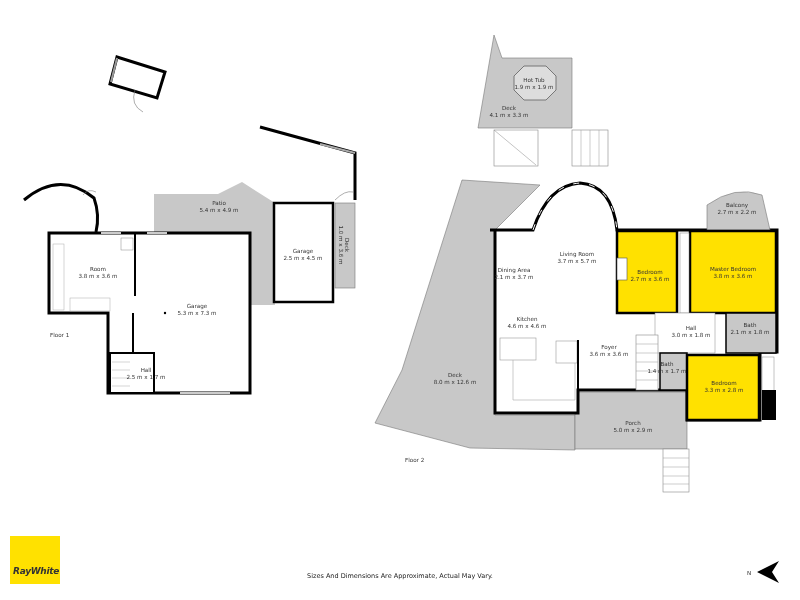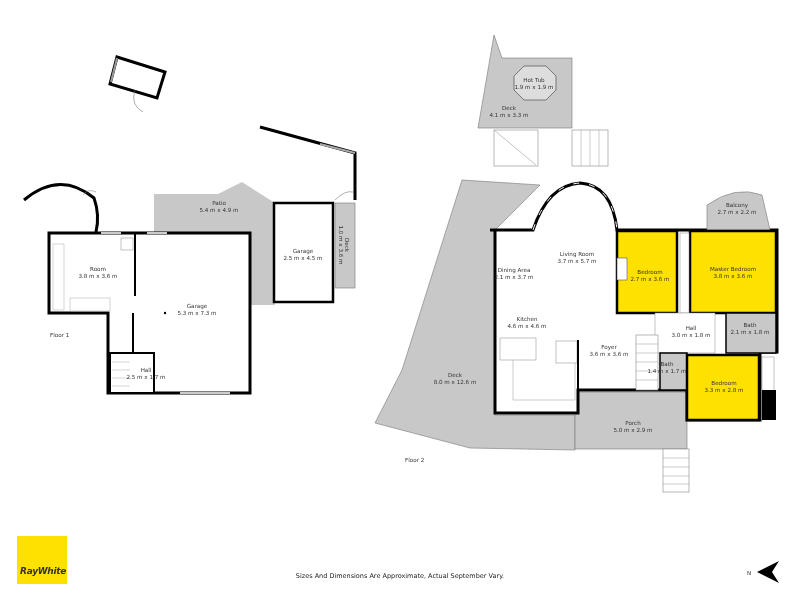--- a/index.html
+++ b/index.html
@@ -1,20 +1,20 @@
 <!DOCTYPE html>
 <html><head>
 <meta charset="utf-8">
 <style>
   html, body { margin: 0; padding: 0; background: #ffffff; }
   body { width: 800px; height: 600px; position: relative; overflow: hidden; font-family: "DejaVu Sans", sans-serif; }
   #plan { position: absolute; left: 0; top: 0; width: 800px; height: 600px; }
   .lbl { font-family: "DejaVu Sans", sans-serif; font-size: 5.6px; fill: #333333; text-anchor: middle; }
   .floor-lbl { font-family: "DejaVu Sans", sans-serif; font-size: 5.6px; fill: #333333; }
-  .logo { position: absolute; left: 17px; top: 536px; width: 50px; height: 48px; background: #ffe100; }
+  .logo { position: absolute; left: 10px; top: 536px; width: 50px; height: 48px; background: #ffe100; }
   .logo span { position: absolute; left: 3px; bottom: 8px; font-family: "DejaVu Sans", sans-serif; font-style: italic; font-weight: bold; font-size: 9px; color: #333333; letter-spacing: -0.3px; }
   .disclaimer { position: absolute; left: 0; width: 800px; top: 572px; text-align: center; font-family: "DejaVu Sans", sans-serif; font-size: 6.5px; color: #222222; }
 </style>
 </head>
 <body>
 
 <svg id="plan" viewBox="0 0 800 600" xmlns="http://www.w3.org/2000/svg">
 
   <g>
 
@@ -171,13 +171,13 @@
 
   <g>
     <text class="floor-lbl" x="747" y="575">N</text>
     <polygon points="757,572 779,561 772,572 779,583" fill="#000"></polygon>
   </g>
 </svg>
 
 <div class="logo">
   <span>RayWhite</span>
 </div>
-<div class="disclaimer">Sizes And Dimensions Are Approximate, Actual September Vary.</div>
+<div class="disclaimer">Sizes And Dimensions Are Approximate, Actual May Vary.</div>
 
 </body></html>

